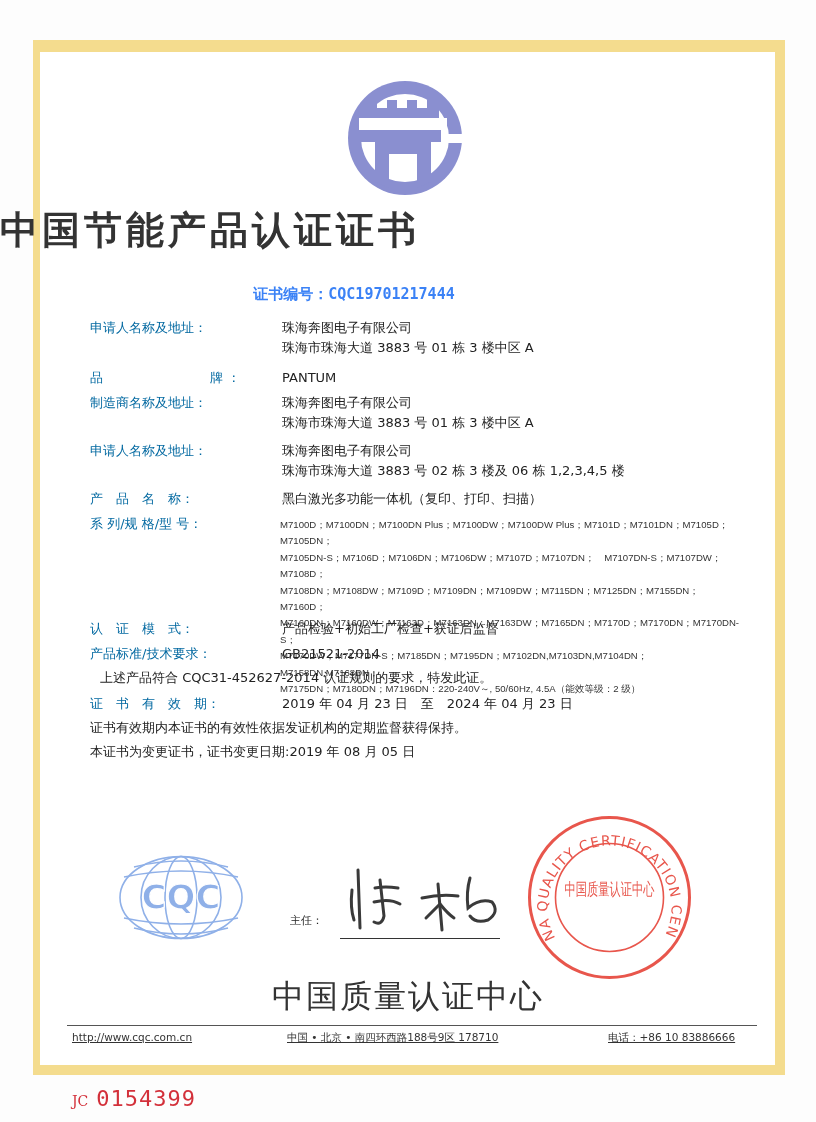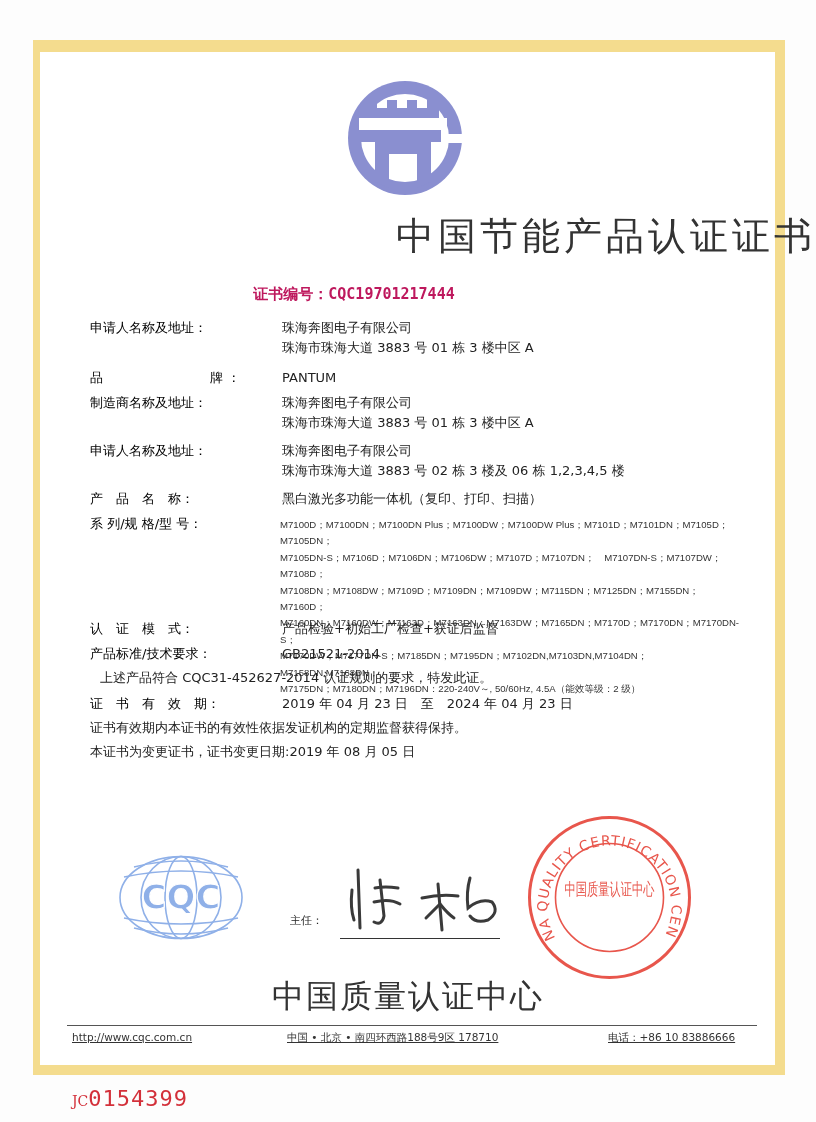--- a/index.html
+++ b/index.html
@@ -11,49 +11,49 @@
     .frame {
       position: absolute; left: 33px; top: 40px; width: 752px; height: 1035px;
       background: #f4dc8e;
     }
     .panel {
       position: absolute; left: 40px; top: 52px; width: 735px; height: 1013px;
       background: #ffffff;
     }
     .logo-top { position: absolute; left: 345px; top: 78px; width: 120px; height: 120px; }
     .title {
-      position: absolute; left: 0; width: 816px; top: 205px; text-align: right;
-      font-size: 38px; font-weight: normal; letter-spacing: 4px; color: #333; margin-top: 6px;
+      position: absolute; left: 0; width: 816px; top: 205px; text-align: left;
+      font-size: 38px; font-weight: bold; letter-spacing: 4px; color: #333;
     }
     .cert-no {
       position: absolute; left: 0; width: 708px; top: 285px; text-align: center;
-      font-size: 15px; font-weight: bold; font-family: "DejaVu Sans Mono", monospace; color: #be185d;
+      font-size: 15px; font-weight: bold; font-family: "DejaVu Sans Mono", monospace; color: #3b82f6;
     }
     .row { position: absolute; left: 90px; font-size: 13px; line-height: 20px; }
-    .lbl { position: absolute; left: 0; width: 180px; white-space: nowrap; color: #000000; }
+    .lbl { position: absolute; left: 0; width: 180px; white-space: nowrap; color: #0369a1; }
     .val { position: absolute; left: 192px; white-space: nowrap; color: #222; }
     .val .l2 { display: block; }
     .models {
       position: absolute; left: 280px; top: 517px; width: 460px;
       font-size: 9.6px; line-height: 16.4px; color: #333; font-family: "Liberation Sans", sans-serif;
     }
     .line { position: absolute; left: 90px; font-size: 13px; color: #222; white-space: nowrap; }
     .cqc-logo { position: absolute; left: 118px; top: 855px; width: 126px; height: 85px; }
     .director { position: absolute; left: 290px; top: 913px; font-size: 11px; color: #222; }
     .sig-line { position: absolute; left: 340px; top: 938px; width: 160px; border-top: 1px solid #333; }
     .signature { position: absolute; left: 340px; top: 858px; width: 170px; height: 80px; }
     .seal { position: absolute; left: 527px; top: 815px; width: 165px; height: 165px; }
     .org-name {
       position: absolute; left: 0; width: 816px; top: 975px; text-align: center;
       font-size: 32px; color: #333; letter-spacing: 2px;
     }
     .footer-line { position: absolute; left: 67px; top: 1025px; width: 690px; border-top: 1.5px solid #555; }
     .footer { position: absolute; top: 1031px; font-size: 10.5px; color: #333; white-space: nowrap; text-decoration: underline; }
     .serial { position: absolute; left: 72px; top: 1086px; white-space: nowrap; color: #d3303a; }
-    .serial .pre { font-family: "DejaVu Serif", serif; font-size: 14px; }
+    .serial .pre { font-family: "DejaVu Serif", serif; font-size: 14px; margin-right: 8px; }
     .serial .num { font-family: "DejaVu Sans Mono", monospace; font-size: 22px; letter-spacing: 1px; }
   </style>
 </head>
 <body>
 
 <div class="frame"></div>
 <div class="panel"></div>
 
 <svg class="logo-top" viewBox="0 0 120 120">
   <circle cx="60" cy="60" r="57" fill="#8a8fd0"></circle>

